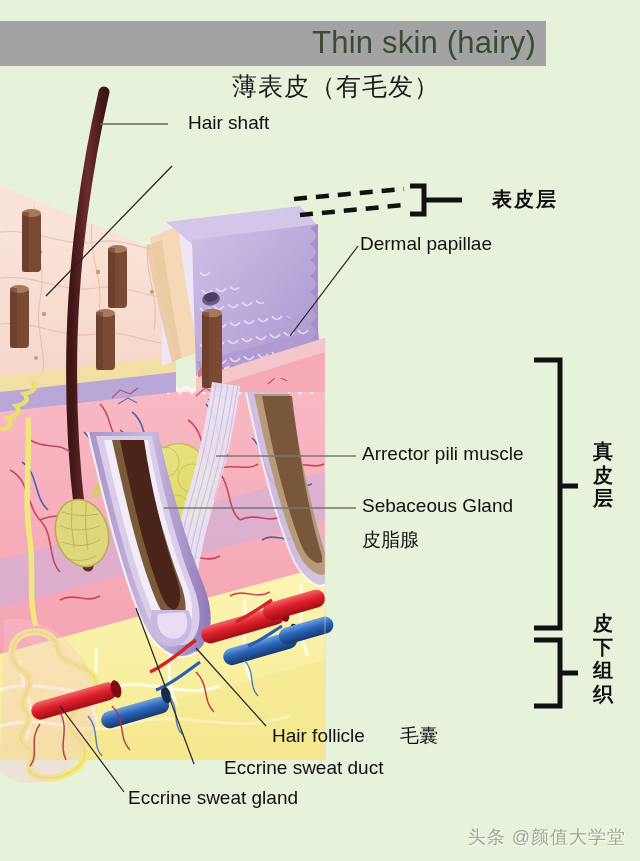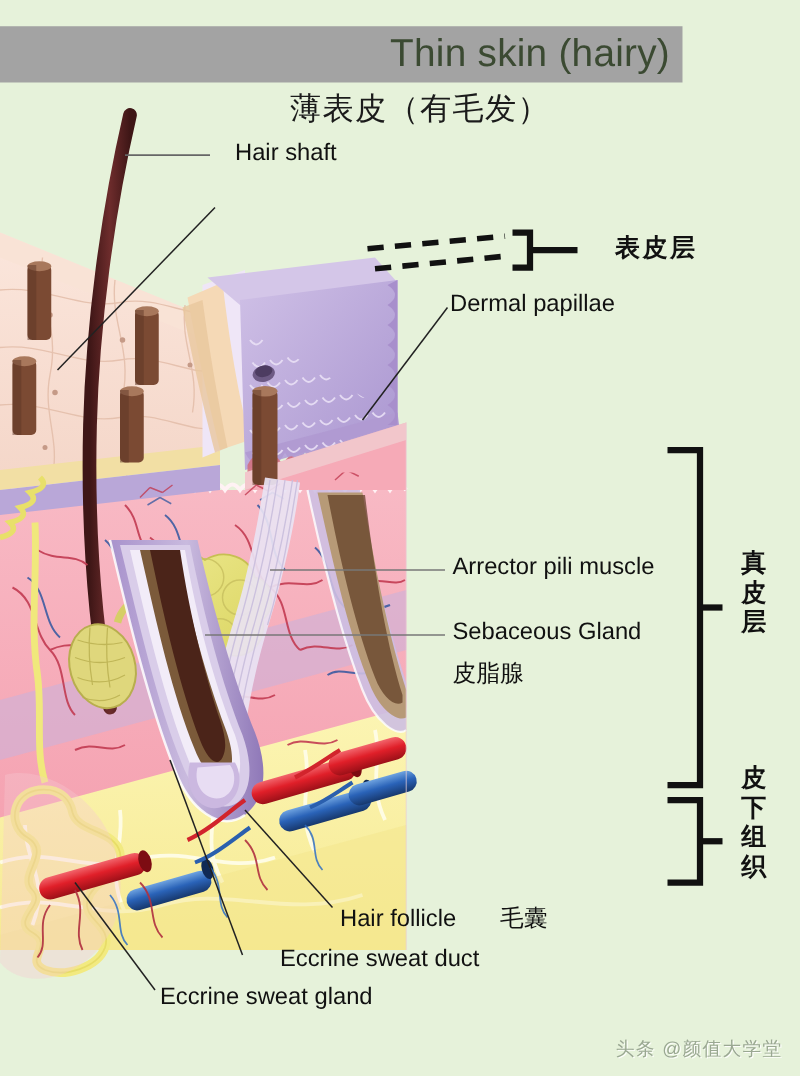--- a/index.html
+++ b/index.html
@@ -43,21 +43,21 @@
     letter-spacing:0;
   }
   .vstack span{display:block;}
 
   
   svg.overlay{position:absolute;left:0;top:0;width:640px;height:861px;}
 
   
   .watermark{
     position:absolute;right:14px;bottom:12px;
-    font-size:15px;color:#9aa892;
+    font-size:18px;color:#9aa892;
     text-shadow:1px 1px 0 rgba(255,255,255,.85);
     white-space:nowrap;letter-spacing:1px;
   }
 </style>
 </head>
 <body>
 
 <div id="root">
 
   <svg class="overlay" viewBox="0 0 640 861">

